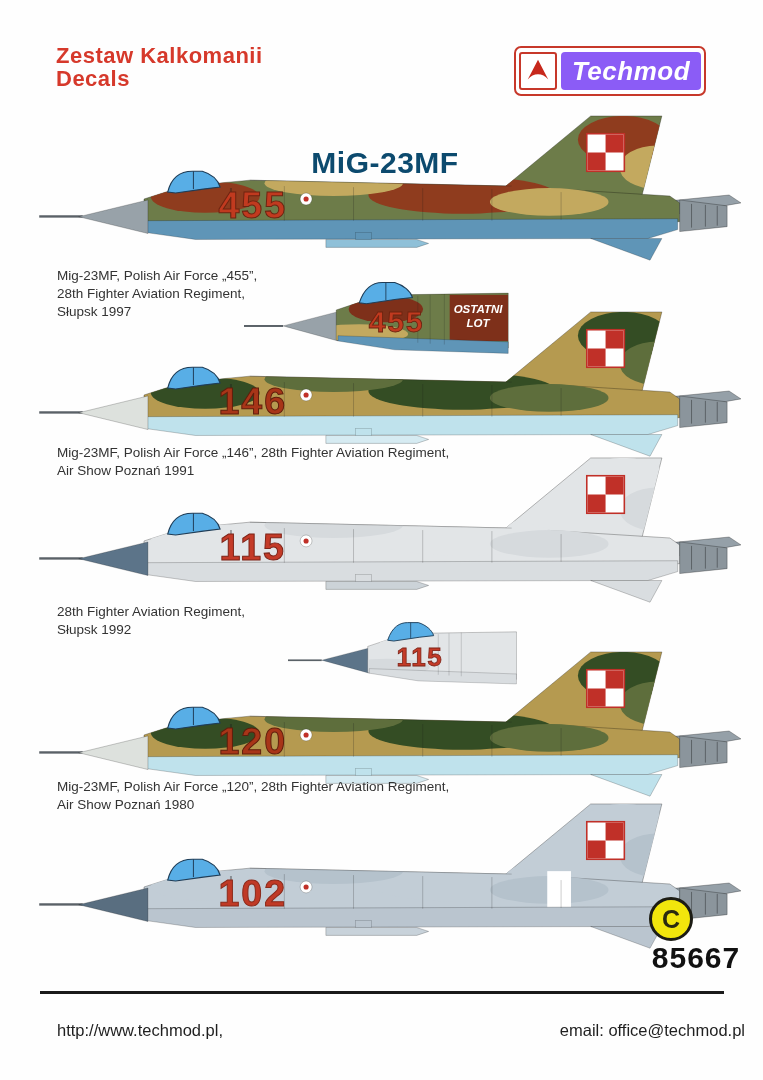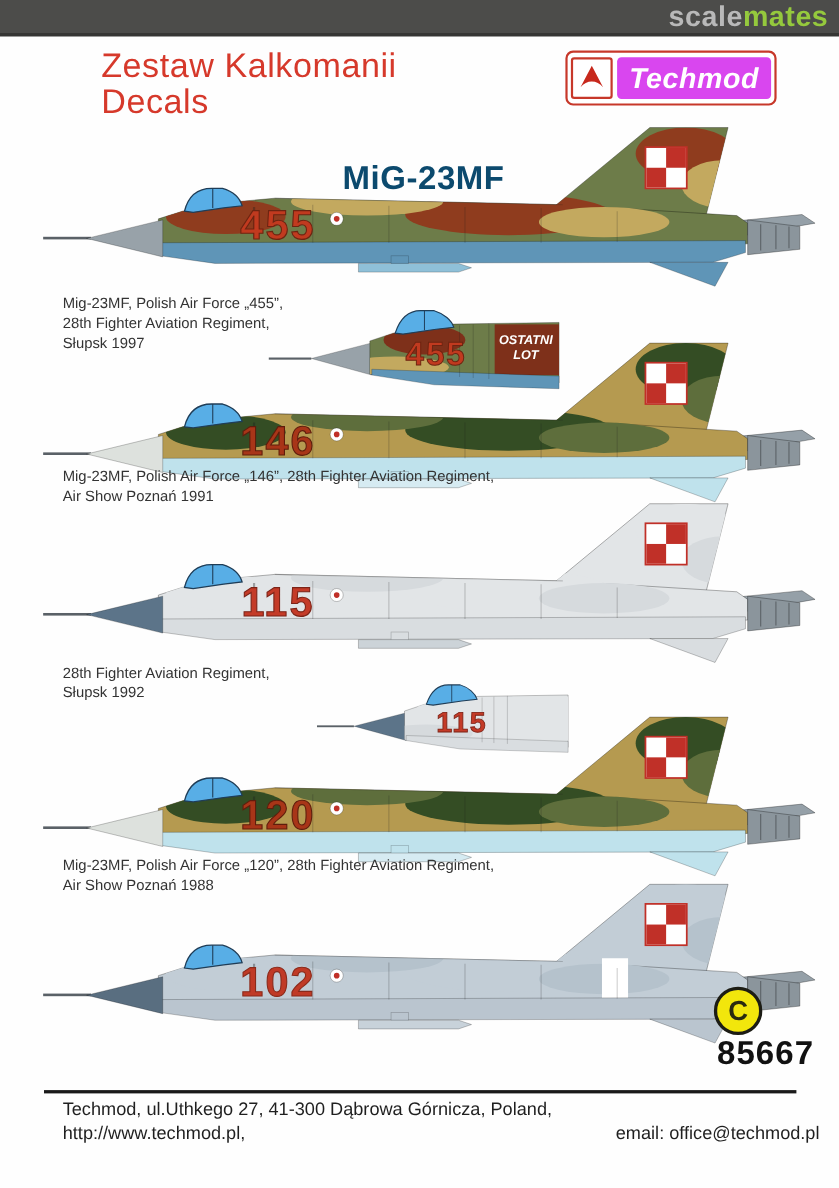--- a/index.html
+++ b/index.html
@@ -8,30 +8,30 @@
 
   
   #banner{position:absolute;left:0;top:0;width:763px;height:33px;background:#4c4c4a;
           border-bottom:3px solid #363634;display:flex;align-items:center;justify-content:flex-end;
           padding-right:10px;box-sizing:border-box;}
   #banner .bword{font-weight:bold;font-size:26px;letter-spacing:.5px;line-height:1;}
   #banner .b1{color:#b9b9b9;}
   #banner .b2{color:#95c93d;}
 
   
-  #title{position:absolute;left:56px;top:44px;color:#d6392b;font-weight:normal;
-         font-size:31px;line-height:1.06;letter-spacing:.5px;margin-left:36px;}
+  #title{position:absolute;left:56px;top:44px;color:#d6392b;font-weight:bold;
+         font-size:22px;line-height:1.06;letter-spacing:.5px;}
 
   
   #logo{position:absolute;left:514px;top:46px;width:192px;height:50px;background:#fff;
         border:2px solid #c7382a;border-radius:7px;display:flex;align-items:center;
         gap:4px;padding:3px;box-sizing:border-box;}
   #logo .sq{width:38px;height:38px;border:2px solid #c7382a;border-radius:3px;background:#fff;
         display:flex;align-items:center;justify-content:center;box-sizing:border-box;}
-  #logo .red{flex:1;height:38px;background:#d946ef;border-radius:4px;color:#fff;
+  #logo .red{flex:1;height:38px;background:#8b5cf6;border-radius:4px;color:#fff;
         font-style:italic;font-weight:bold;font-size:26px;display:flex;align-items:center;
         justify-content:center;letter-spacing:.5px;}
 
   
   #model-heading{position:absolute;left:300px;top:146px;width:170px;text-align:center;
         font-weight:bold;font-size:30px;color:#0c4a6e;letter-spacing:.5px;}
   #pointer{position:absolute;left:424px;top:190px;width:42px;border-top:2px solid #3a3a3a;
         transform:rotate(38deg);transform-origin:left top;}
 
   
@@ -122,24 +122,20 @@
         <path d="M106,92 L298,99 L298,112 L170,108 L106,98 Z" style="fill:var(--belly);stroke:rgba(0,0,0,.3);stroke-width:.7"></path>
         <path d="M130,55 C136,37 146,32 156,32 L170,32 C180,35 188,42 190,49 L172,51 L138,56 Z" style="fill:#58aee6;stroke:#1f3d57;stroke-width:1.2"></path>
         <path d="M160,32 L160,52" style="stroke:#1f3d57;stroke-width:1;fill:none"></path>
         <g style="stroke:rgba(30,30,30,.22);fill:none;stroke-width:1">
           <path d="M210,46 L210,101 M226,45 L226,102 M196,47 L196,100"></path>
         </g>
       </symbol>
     </defs>
   </svg>
 
-  <div id="banner">
-    <span class="bword b1">scale</span>
-      <span class="bword b2">mates</span>
-  </div>
 
   <div id="title">
     <div>Zestaw Kalkomanii</div>
     <div>Decals</div>
   </div>
 
   <div id="logo">
     <div class="sq">
       <svg width="28" height="28" viewBox="0 0 30 30">
         <path d="M4,24 L15,3 L26,24 C20,16.5 10,16.5 4,24 Z" fill="#c7281c"></path>
@@ -165,21 +161,21 @@
     <use href="#noseframe"></use>
     <text class="tacnum-nose" x="172" y="88" text-anchor="middle">455</text>
     <text class="inscr" x="264" y="66" text-anchor="middle">OSTATNI</text>
     <text class="inscr" x="264" y="82" text-anchor="middle">LOT</text>
   </svg>
 
   <svg class="ac" style="left: 36px; top: 306px; --camo1: #b59a50; --camo2: #344d24; --camo3: #5e6e3c; --belly: #bfe2ec; --nose: #dde1dd; --num: #a83518; --numstroke: #5e1d0c; --store: #d6ebf2; --band: transparent;" viewBox="0 0 730 172">
     <use href="#airframe"></use>
     <text class="tacnum" x="218" y="109" text-anchor="middle">146</text>
   </svg>
-  <div class="caption" style="left:57px;top:424px">
+  <div class="caption" style="left:57px;top:444px">
     <div>Mig-23MF, Polish Air Force „146”,  28th Fighter Aviation Regiment,</div>
     <div>Air Show Poznań 1991</div>
   </div>
 
   <svg class="ac" style="left: 36px; top: 452px; --camo1: #e2e5e7; --camo2: #e2e5e7; --camo3: #d6dadd; --belly: #d9dde0; --nose: #5c7489; --num: #c43b28; --numstroke: #7c2317; --store: #ccd3d8; --band: transparent;" viewBox="0 0 730 172">
     <use href="#airframe"></use>
     <text class="tacnum" x="218" y="109" text-anchor="middle">115</text>
   </svg>
   <div class="caption" style="left:57px;top:603px">
     <div>28th Fighter Aviation Regiment,</div>
@@ -192,34 +188,33 @@
     <text class="inscr" x="264" y="66" text-anchor="middle"></text>
     <text class="inscr" x="264" y="82" text-anchor="middle"></text>
   </svg>
 
   <svg class="ac" style="left: 36px; top: 646px; --camo1: #b59a50; --camo2: #344d24; --camo3: #5e6e3c; --belly: #bfe2ec; --nose: #dde1dd; --num: #a83518; --numstroke: #5e1d0c; --store: #d6ebf2; --band: transparent;" viewBox="0 0 730 172">
     <use href="#airframe"></use>
     <text class="tacnum" x="218" y="109" text-anchor="middle">120</text>
   </svg>
   <div class="caption" style="left:57px;top:778px">
     <div>Mig-23MF, Polish Air Force „120”,  28th Fighter Aviation Regiment,</div>
-    <div>Air Show Poznań 1988</div>
+    <div>Air Show Poznań 1980</div>
   </div>
 
   <svg class="ac" style="left: 36px; top: 798px; --camo1: #c2cdd6; --camo2: #c2cdd6; --camo3: #b5c2cc; --belly: #bac5cf; --nose: #596e80; --num: #c03a26; --numstroke: #8a2a1a; --store: #c8d2da; --band: #ffffff;" viewBox="0 0 730 172">
     <use href="#airframe"></use>
     <text class="tacnum" x="218" y="109" text-anchor="middle">102</text>
   </svg>
 
   <div id="cmark">
     <span>C</span>
   </div>
   <div id="prodnum">85667</div>
 
 
   <div id="rule"></div>
-  <div id="footer1">Techmod, ul.Uthkego 27, 41-300 Dąbrowa Górnicza, Poland,</div>
   <div id="footer2">
     <span>http://www.techmod.pl,</span>
     <span>email: office@techmod.pl</span>
   </div>
 
 </div>
 
 </body></html>

